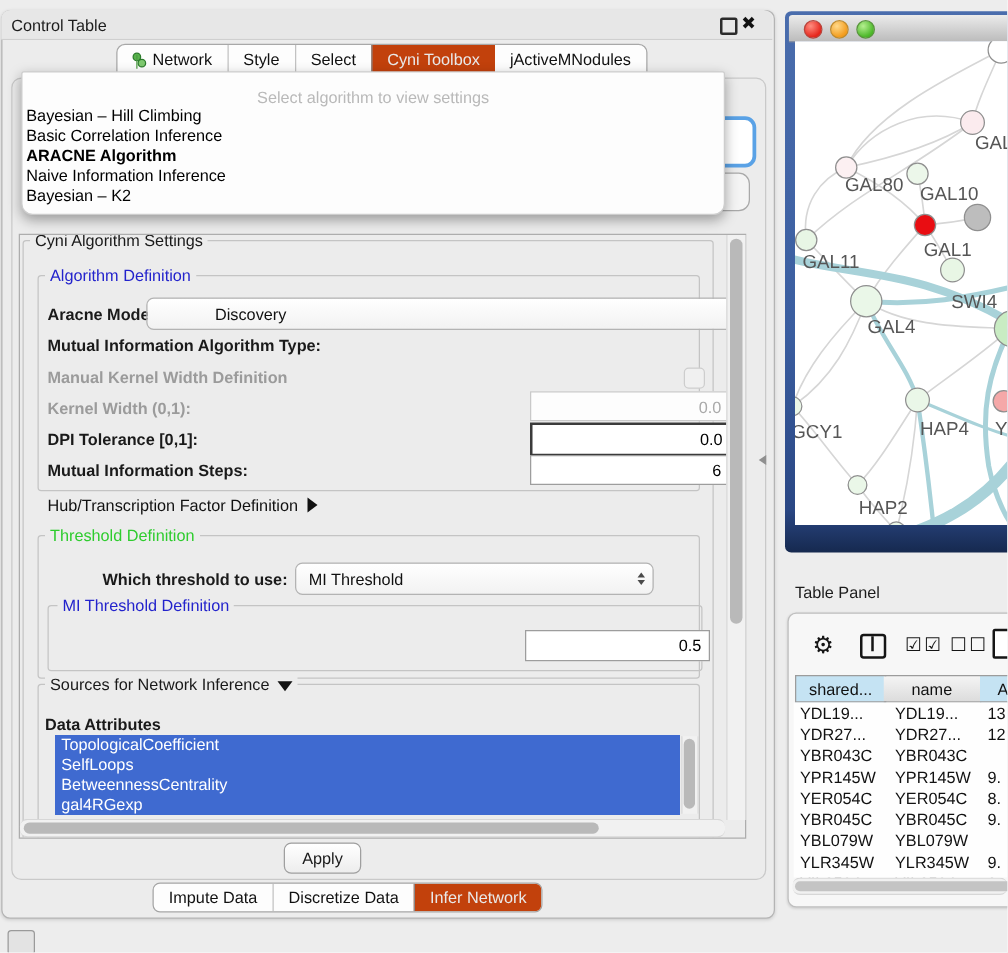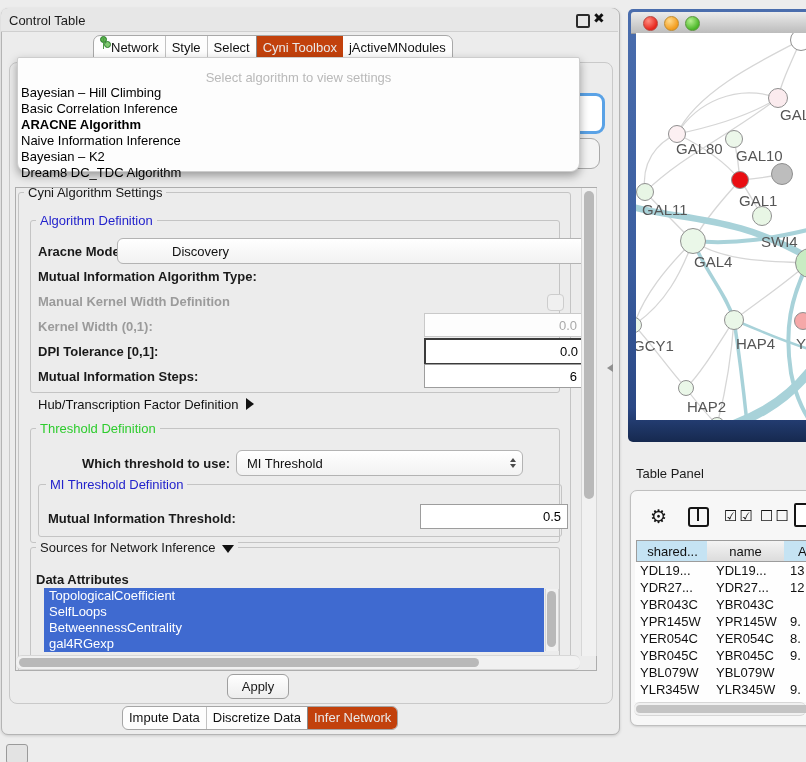--- a/index.html
+++ b/index.html
@@ -12,21 +12,21 @@
           border:1px solid #b4b4b4;border-radius:7px;box-shadow:0 1px 3px rgba(0,0,0,.15);}
   .cp-title{left:1px;top:8px;width:617px;height:23px;background:#e7e7e7;
             border-bottom:1px solid #cfcfcf;border-radius:7px 7px 0 0;}
   .cp-title-text{left:9px;top:13px;font-size:13px;color:#1c1c1c;}
   .float-btn{left:576px;top:14px;width:10px;height:10px;border:2px solid #2b2b2b;border-radius:2px;background:transparent;}
   .close-btn{left:593px;top:10px;font-size:14px;font-weight:bold;color:#111;}
 
   
   #tabbar{left:93px;top:35px;height:23px;display:flex;border:1px solid #a8a8a8;
           border-radius:7px 7px 2px 2px;overflow:hidden;background:#fdfdfd;}
-  .tab{display:flex;padding:0 6px;font-size:13px;color:#111;
+  .tab{display:flex;align-items:center;gap:5px;padding:0 12px;font-size:13px;color:#111;
        border-left:1px solid #c2c2c2;line-height:23px;white-space:nowrap;}
   .tab:first-child{border-left:none;}
   .tab.sel{background:#c2410c;color:#e9e9e9;border-left-color:#8a8a8a;}
   .tab.sel + .tab{border-left:none;}
   .net-ico{width:11px;height:12px;position:relative;display:inline-block;}
   .net-ico i{position:absolute;width:5px;height:5px;border-radius:50%;background:#59b34c;border:1px solid #2c7a2c;}
   .net-ico i:nth-child(1){left:0;top:0;}
   .net-ico i:nth-child(2){left:4px;top:5px;background:#7ec96f;}
   .net-ico i:nth-child(3){left:0;top:-1px;width:1px;height:11px;border:none;border-radius:0;background:#4d9b44;left:3px;top:2px;}
 
@@ -199,21 +199,20 @@
     <div class="combo" style="left:220px;top:262px;width:285px;">
       <span class="combo-text">MI Threshold</span>
       <span class="spin">
           <i class="up"></i>
           <i class="dn"></i>
         </span>
     </div>
 
     <div class="grp" style="left:22px;top:296px;width:522px;height:51px;"></div>
     <div class="grp-label lbl-blue" style="left:30px;top:290px;">MI Threshold Definition</div>
-    <div class="flabel" style="left:32px;top:323px;">Mutual Information Threshold:</div>
     <div class="field" style="left:404px;top:316px;width:134px;height:23px;">0.5</div>
 
     <div class="grp" style="left:14px;top:359px;width:528px;height:130px;"></div>
     <div class="grp-label" style="left:20px;top:353px;"><span>Sources for Network Inference</span><span class="tri-down"></span></div>
     <div class="flabel" style="left:20px;top:384px;">Data Attributes</div>
     <div id="attrList" style="position:absolute;left:28px;top:400px;width:500px;">
         <div class="attr-item">TopologicalCoefficient</div>
         <div class="attr-item">SelfLoops</div>
         <div class="attr-item">BetweennessCentrality</div>
         <div class="attr-item">gal4RGexp</div>
@@ -238,21 +237,20 @@
     </div>
 
   <div class="abs popup">
     <div class="popup-ph">Select algorithm to view settings</div>
     <div id="ddItems">
         <div class="dd-item">Bayesian – Hill Climbing</div>
         <div class="dd-item">Basic Correlation Inference</div>
         <div class="dd-item bold">ARACNE Algorithm</div>
         <div class="dd-item">Naive Information Inference</div>
         <div class="dd-item">Bayesian – K2</div>
-        <div class="dd-item">Dream8 DC_TDC Algorithm</div>
       </div>
   </div>
 
   <div class="abs splitter-arrow"></div>
 
   <div class="abs netframe">
     <div class="net-titlebar abs">
       <div class="light red"></div>
       <div class="light yellow"></div>
       <div class="light green"></div>

